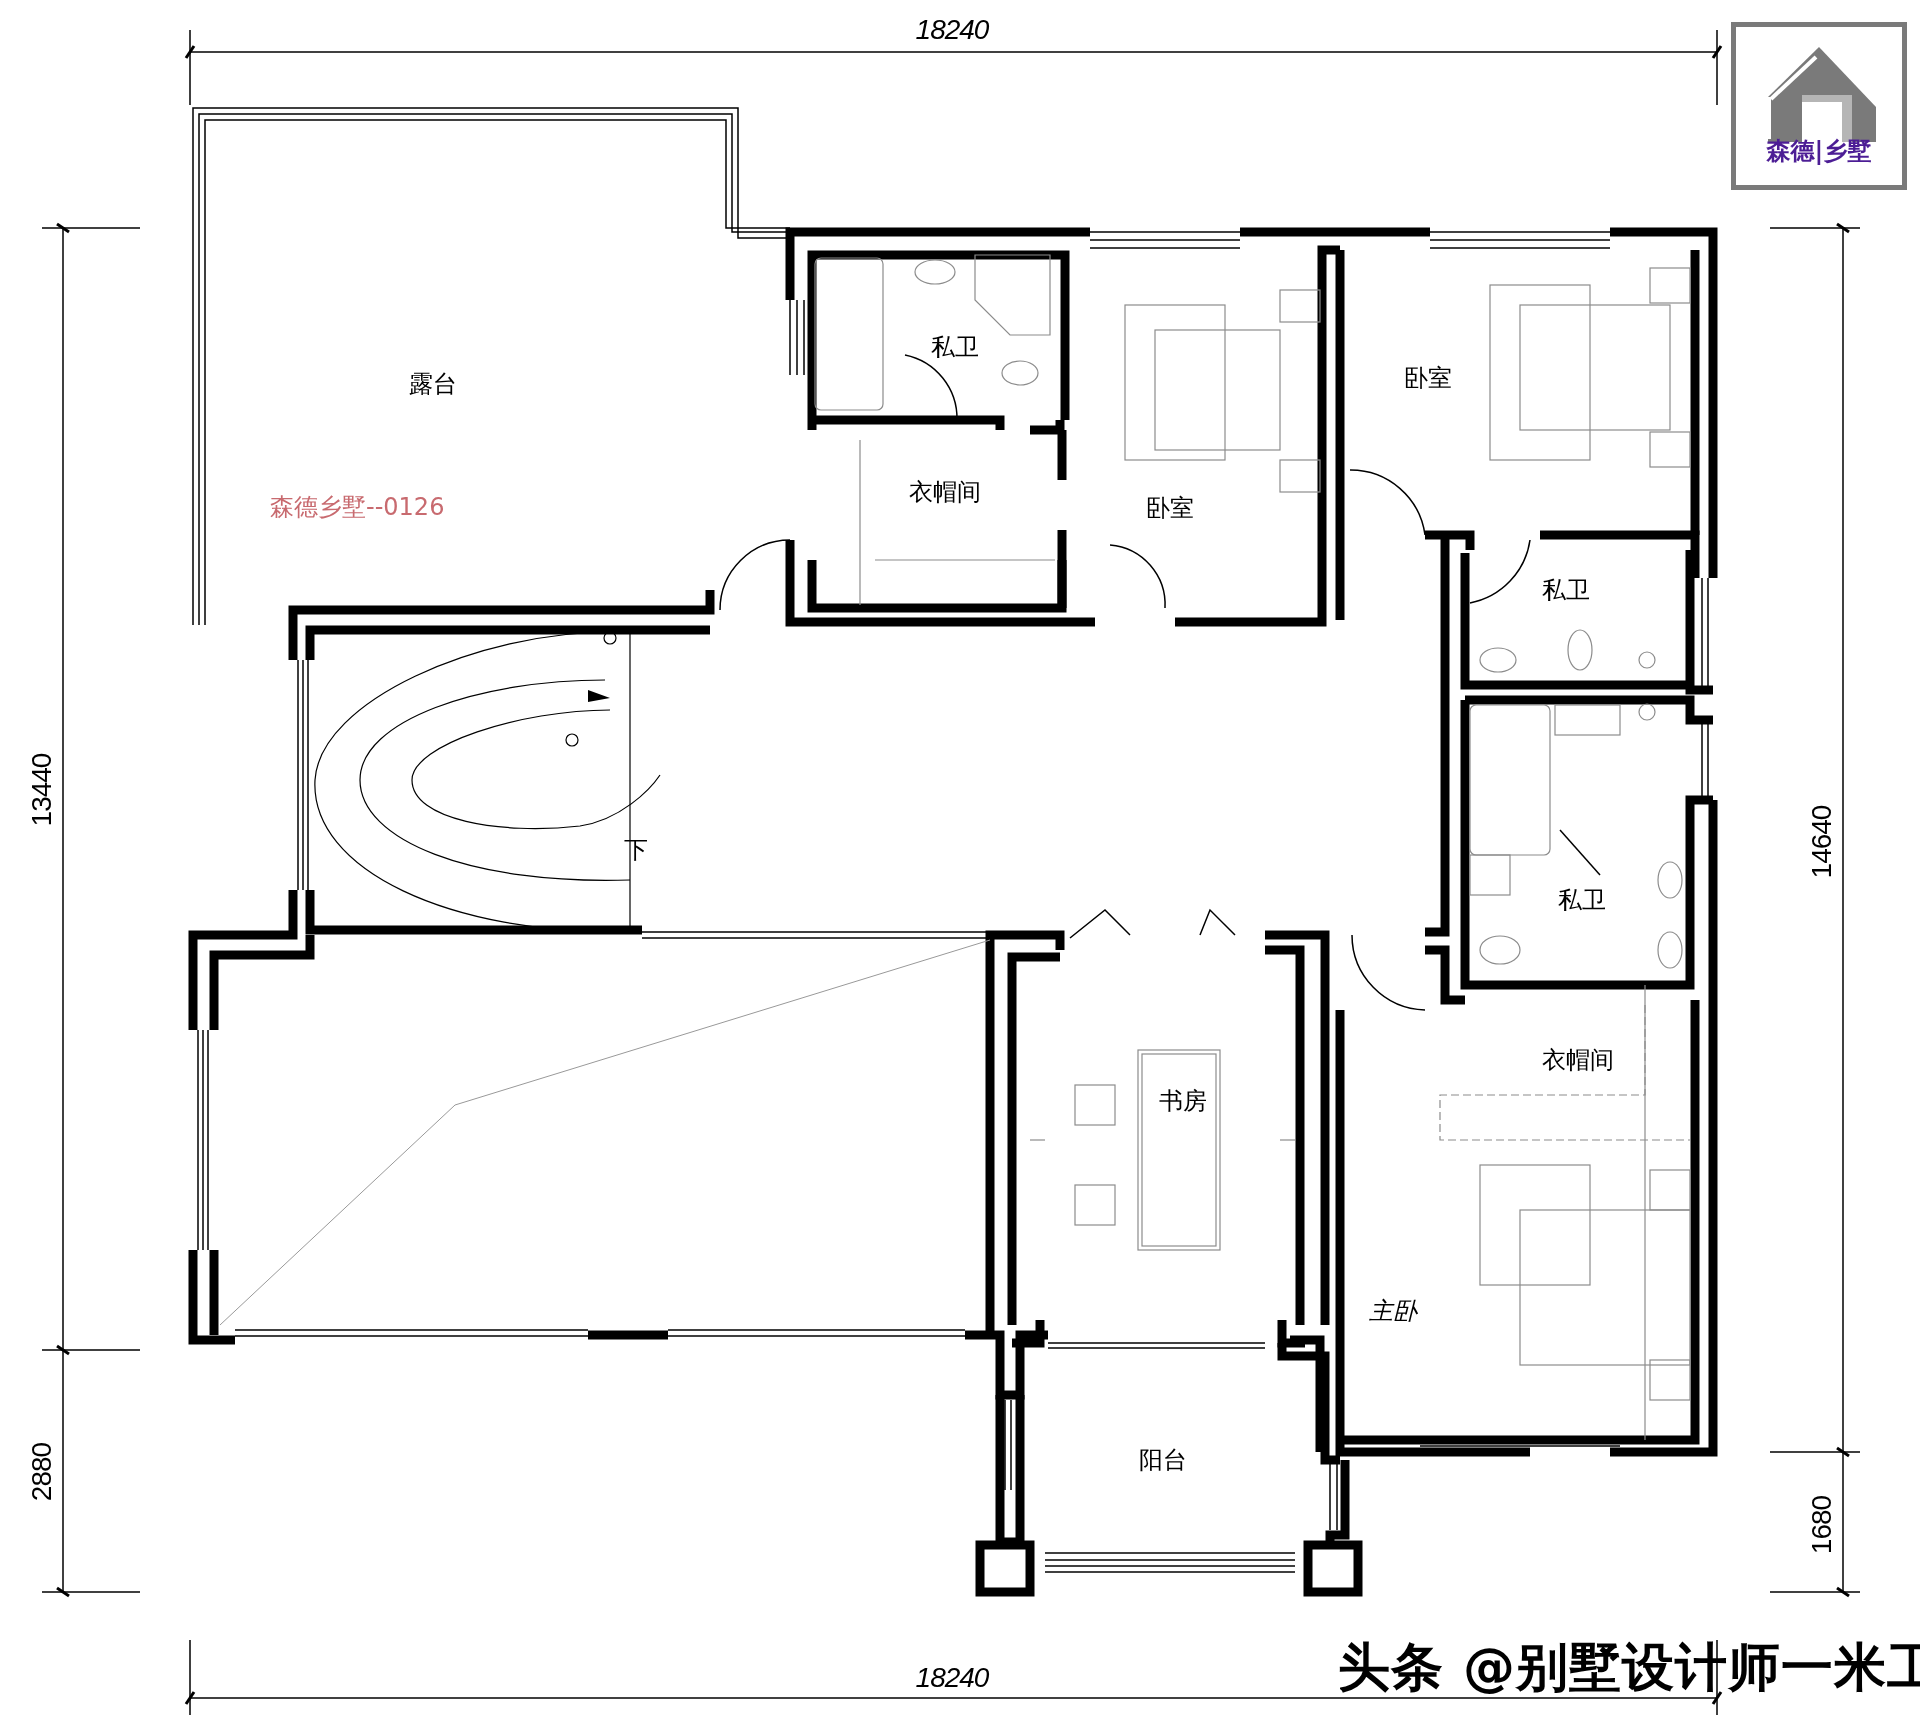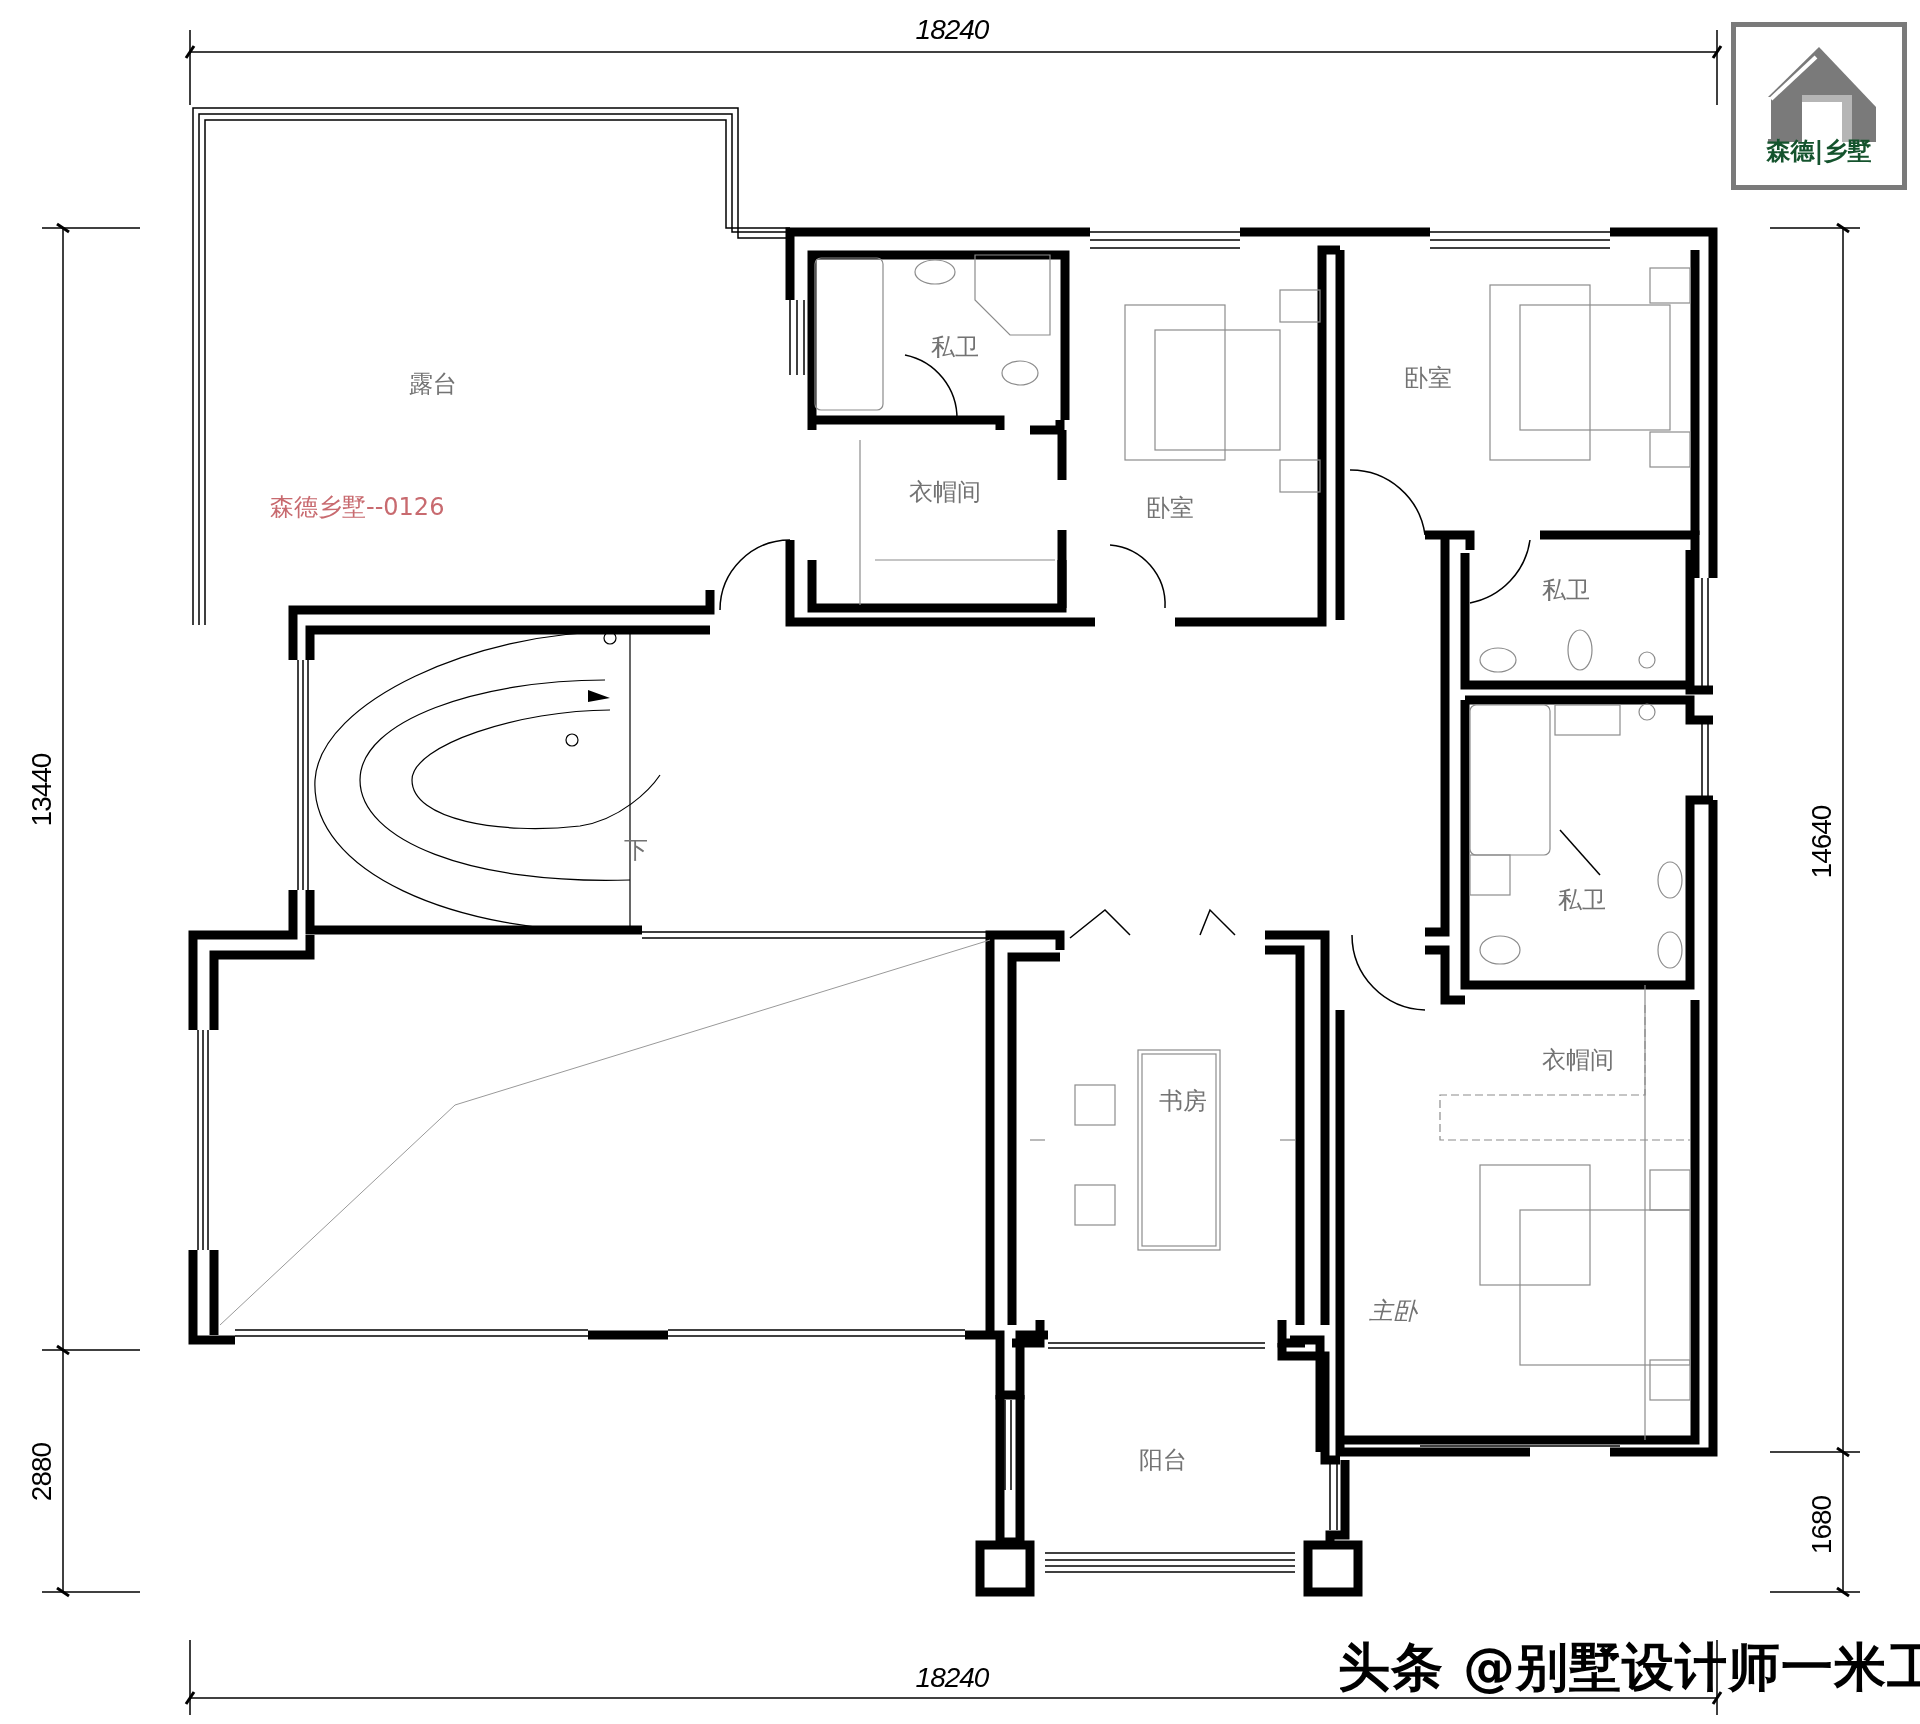--- a/index.html
+++ b/index.html
@@ -1,26 +1,26 @@
 <!DOCTYPE html>
 <html><head>
 <meta charset="utf-8">
 <style>
   html,body{margin:0;padding:0;background:#fff;}
   body{width:1920px;height:1724px;position:relative;overflow:hidden;font-family:"DejaVu Sans",sans-serif;}
   #plan{position:absolute;left:0;top:0;width:1920px;height:1724px;}
-  .lbl{position:absolute;font-family:"DejaVu Sans",sans-serif;color:#737373;white-space:nowrap;}
+  .lbl{position:absolute;font-family:"DejaVu Sans",sans-serif;color:#000000;white-space:nowrap;}
   .room-label{font-size:24px;transform:translate(-50%,-50%);}
   .dim{font-family:"Liberation Sans Narrow","Liberation Sans",sans-serif;font-size:28px;color:#000;letter-spacing:-1px;}
   .dim-v{transform:translate(-50%,-50%) rotate(-90deg);}
   .dim-h{transform:translate(-50%,-50%);font-style:italic;}
   .watermark{font-size:24px;color:#c86a6f;transform:translate(0,-50%);}
   .credit{font-size:52px;color:#000000;font-weight:bold;transform:translate(0,-50%);letter-spacing:1px;}
   .logo{position:absolute;left:1731px;top:22px;width:176px;height:168px;border:5px solid #7a7a7a;box-sizing:border-box;background:#fff;}
-  .logo-text{position:absolute;left:0;right:0;bottom:18px;text-align:center;font-size:24px;color:#14532d;font-weight:bold;}
+  .logo-text{position:absolute;left:0;right:0;bottom:18px;text-align:center;font-size:24px;color:#4c1d95;font-weight:bold;}
 </style>
 </head>
 <body>
 
 <svg id="plan" viewBox="0 0 1920 1724" xmlns="http://www.w3.org/2000/svg">
   <g fill="none" stroke="#000" stroke-width="1.5">
 
     <line x1="190" y1="52" x2="1717" y2="52"></line>
     <line x1="190" y1="30" x2="190" y2="105"></line>
     <line x1="1717" y1="30" x2="1717" y2="105"></line>

